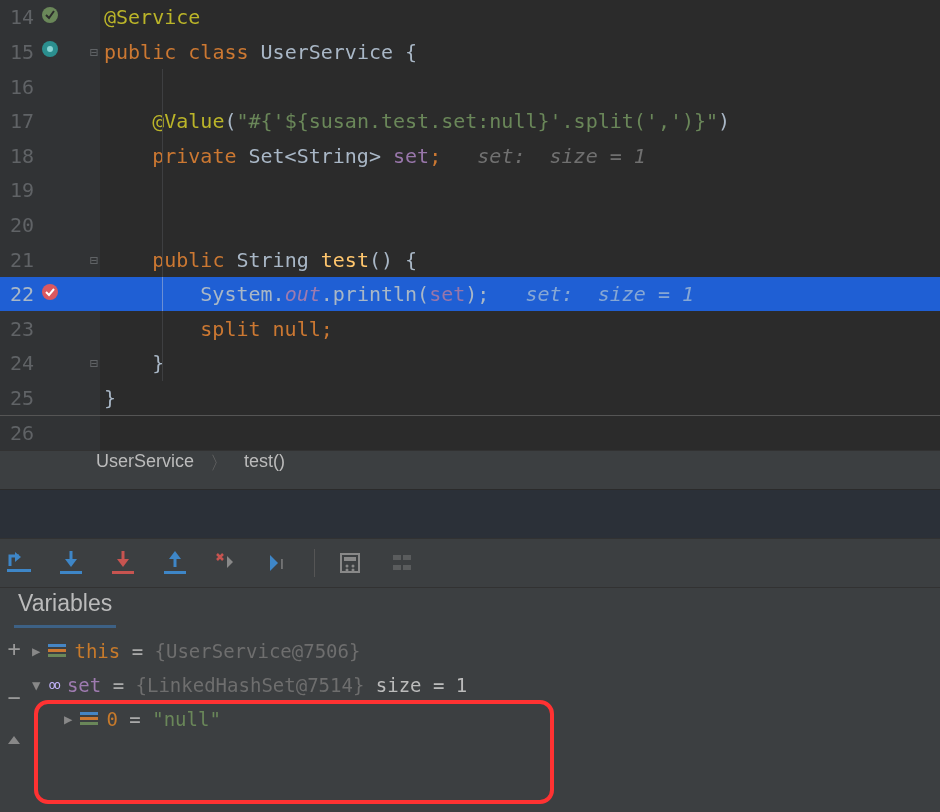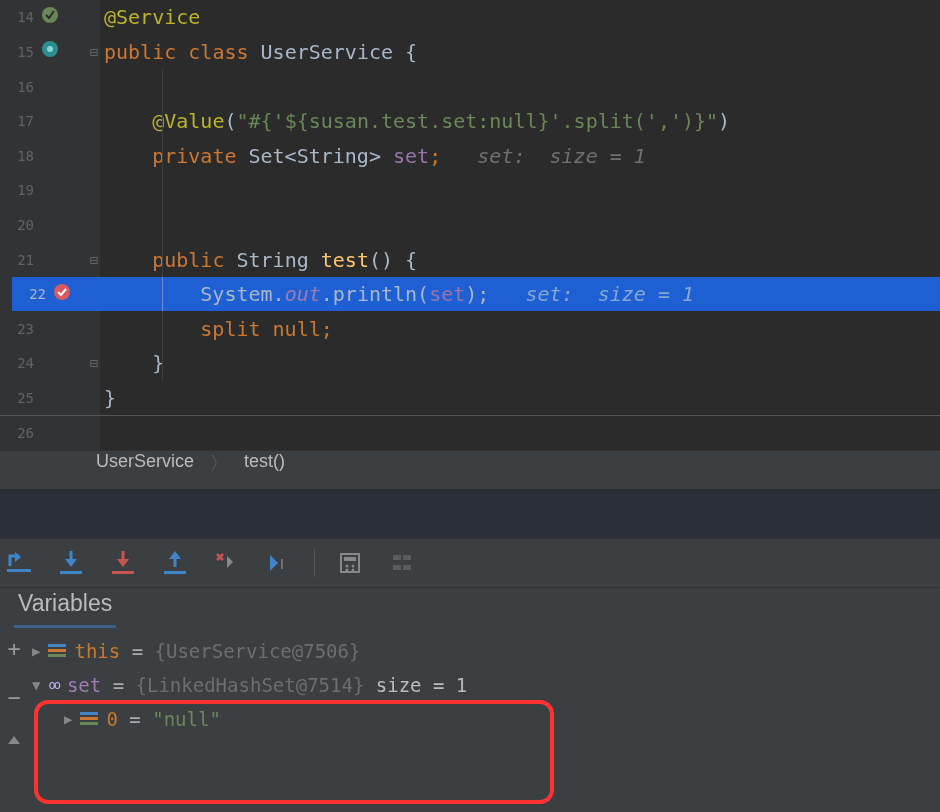--- a/index.html
+++ b/index.html
@@ -21,21 +21,21 @@
     flex-shrink: 0;
   }
   .gutter-row {
     height: 36px;
     display: flex;
     align-items: center;
     justify-content: flex-start;
     position: relative;
     padding-left: 6px;
   }
-  .line-num { color: #606366; font-size: 14px; width: 28px; text-align: right; }
+  .line-num { color: #606366; font-size: 20px; width: 28px; text-align: right; }
   .gutter-icon { margin-left: 6px; }
   .fold-mark {
     position: absolute; right: 2px; top: 50%; transform: translateY(-50%);
     color: #606366; font-size: 14px;
   }
   .code {
     flex: 1;
     background: #2b2b2b;
     display: flex;
     flex-direction: column;
@@ -200,21 +200,21 @@
     <div class="gutter-row">
         <span class="line-num">19</span>
       </div>
     <div class="gutter-row">
         <span class="line-num">20</span>
       </div>
     <div class="gutter-row">
       <span class="line-num">21</span>
       <span class="fold-mark">⊟</span>
     </div>
-    <div class="gutter-row" style="background:#1f5fd4;margin-left:12px;">
+    <div class="gutter-row" style="background:#1f5fd4;">
       <span class="line-num" style="color:#a9b7c6;">22</span>
       <span class="gutter-icon">
         <svg width="20" height="20" viewBox="0 0 20 20">
             <circle cx="10" cy="10" r="8" fill="#db5860"></circle>
             <path d="M6 10 l3 3 l5 -6" stroke="#fff" stroke-width="2" fill="none"></path>
           </svg>
       </span>
     </div>
     <div class="gutter-row">
         <span class="line-num">23</span>

